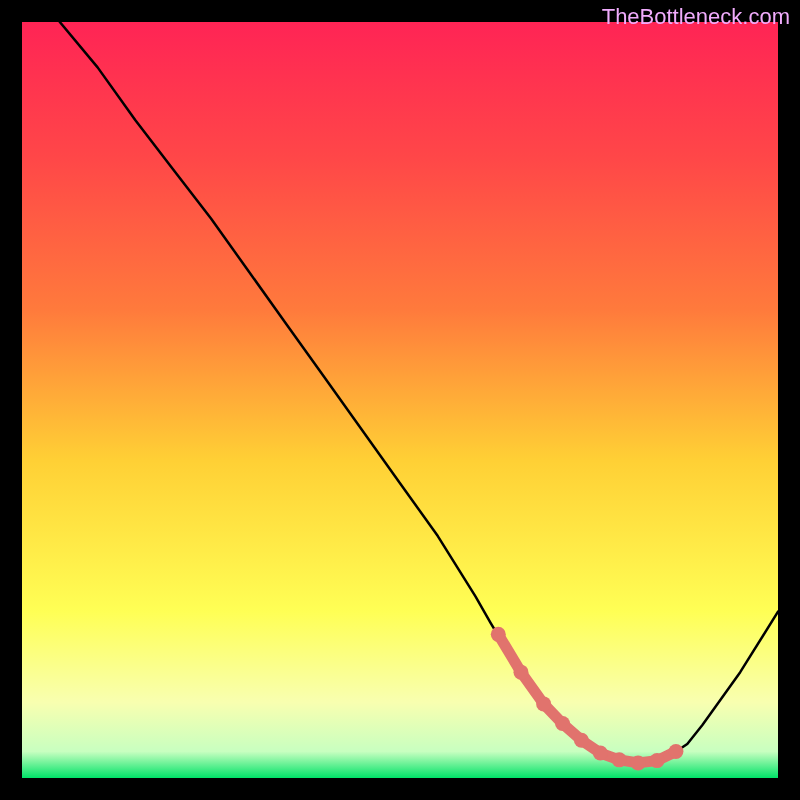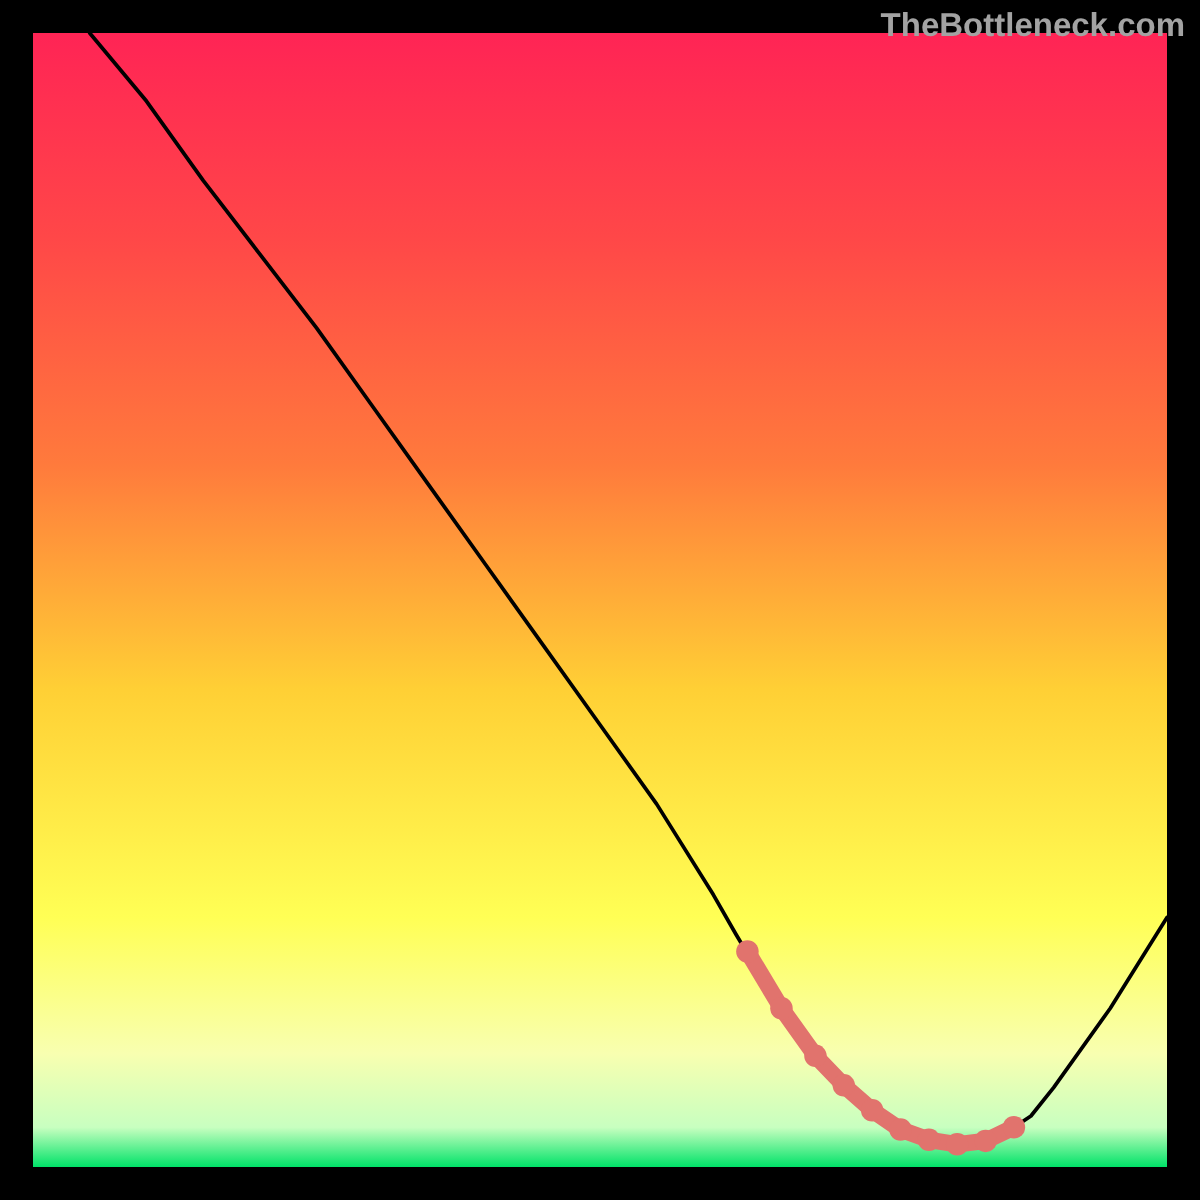--- a/index.html
+++ b/index.html
@@ -12,24 +12,24 @@
   }
   .container {
     position: relative;
     width: 800px;
     height: 800px;
   }
   .watermark {
     position: absolute;
     top: 4px;
     right: 10px;
-    color: #a3a3a3;
+    color: #f0abfc;
     font-family: Arial, Helvetica, sans-serif;
     font-size: 22px;
-    font-weight: bold;
+    font-weight: normal;
     z-index: 10;
   }
   .plot {
     position: absolute;
     left: 22px;
     top: 22px;
     width: 756px;
     height: 756px;
   }
   svg {

